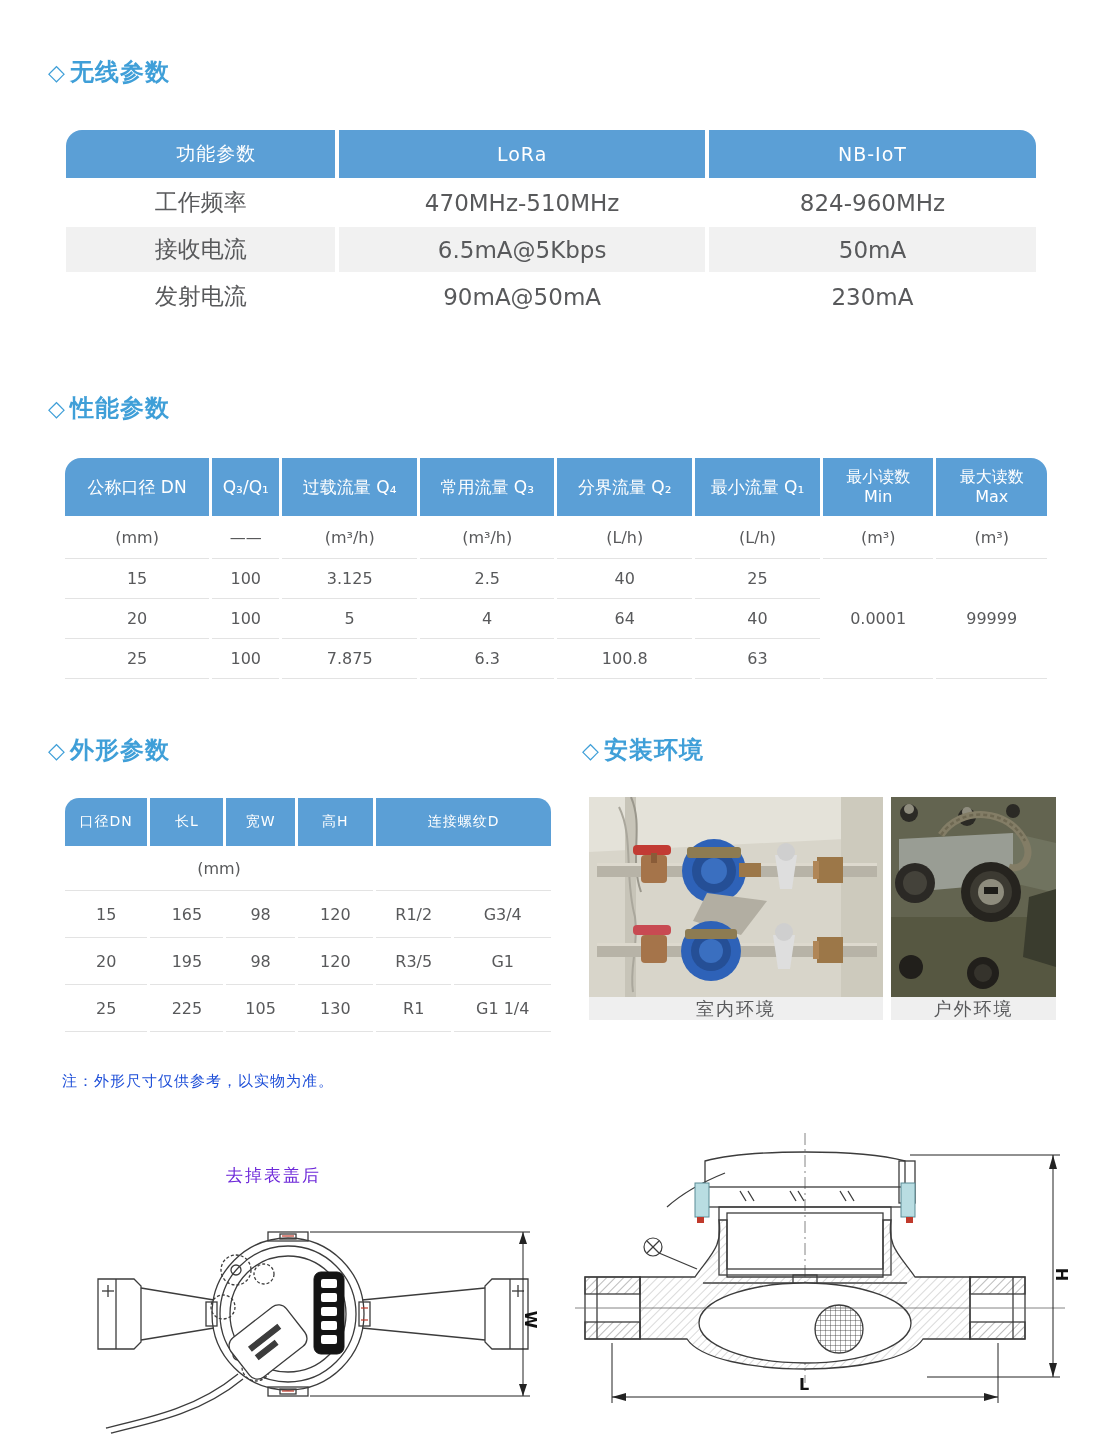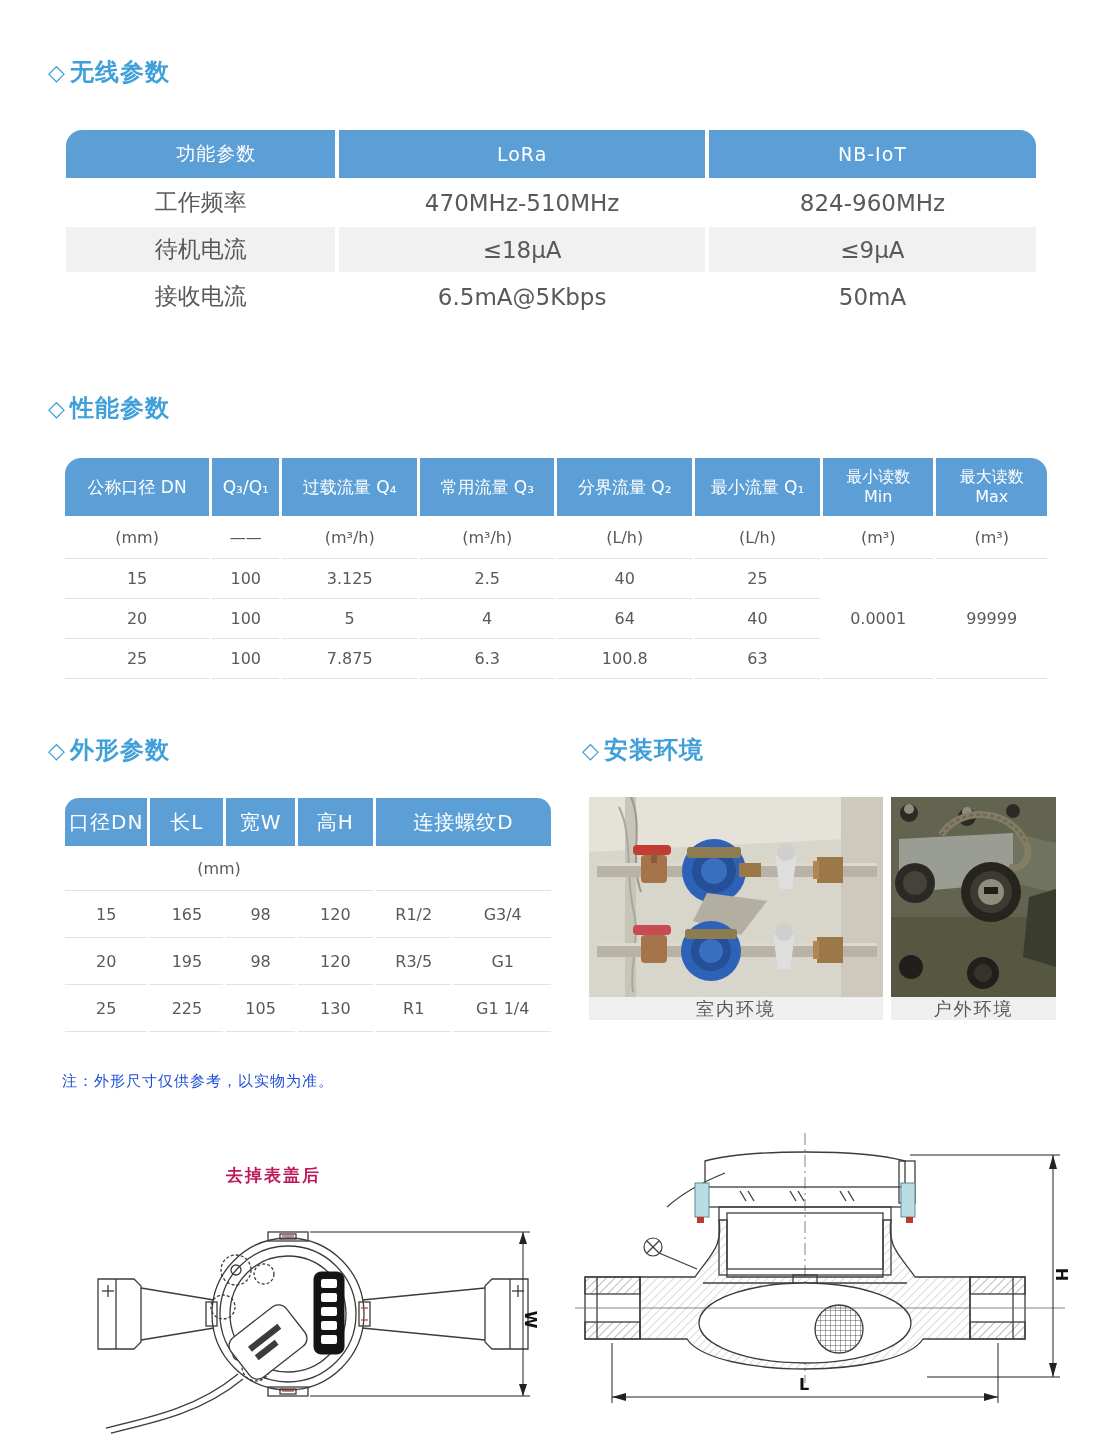--- a/index.html
+++ b/index.html
@@ -32,39 +32,39 @@
   .t2 th{height:56px;font-size:17px;letter-spacing:0;}
   .t2 th .l{display:block;line-height:1.25;font-size:16px;}
   .t2 th:first-child{border-top-left-radius:16px;}
   .t2 th:last-child{border-top-right-radius:16px;}
   .t2 td{font-size:16px;border-bottom:1px solid #E3E3E3;}
   .t2 td.unit{height:40px;}
   .t2 td.v{height:37px;}
   .t2 td.merged{vertical-align:middle;}
   
   .t3{position:absolute;left:62px;top:798px;width:492px;border-spacing:3px 0;}
-  .t3 th{height:46px;font-size:20px;}
+  .t3 th{height:46px;font-size:14px;}
   .t3 th:first-child{border-top-left-radius:14px;}
   .t3 th:last-child{border-top-right-radius:14px;}
   .t3 td{font-size:16px;border-bottom:1px solid #E3E3E3;}
   .t3 td.unit{height:42px;}
   .t3 td.v{height:44px;}
   
   .photo{position:absolute;top:797px;}
   .photo .img{display:block;}
   .photo .caption{
     height:23px;background:#EFEFEF;display:flex;align-items:center;justify-content:center;
     font-size:18px;color:#58595B;letter-spacing:2px;
   }
   
   .note{position:absolute;left:62px;top:1072px;font-size:15px;color:#1d4ed8;letter-spacing:1px;}
   
   .fig{position:absolute;}
   .fig svg{display:block;}
-  .fig-label{position:absolute;font-size:17px;font-weight:700;color:#be185d;letter-spacing:2px;}
+  .fig-label{position:absolute;font-size:17px;font-weight:400;color:#6d28d9;letter-spacing:2px;}
   .dim-label{position:absolute;font-size:16px;font-weight:700;color:#111;}
   .rot90{transform:rotate(90deg);transform-origin:center center;}
 </style>
 </head>
 <body>
 
 <div class="page">
 
   <div class="sec-title" style="left:48px;top:56px;">
     <span class="diamond">◇</span>
@@ -84,28 +84,28 @@
         <th>NB-IoT</th>
       </tr>
     </thead>
     <tbody>
       <tr>
         <td>工作频率</td>
         <td>470MHz-510MHz</td>
         <td>824-960MHz</td>
       </tr>
       <tr>
-        <td>待机电流</td>
-        <td>≤18μA</td>
-        <td>≤9μA</td>
-      </tr>
-      <tr>
         <td>接收电流</td>
         <td>6.5mA@5Kbps</td>
         <td>50mA</td>
+      </tr>
+      <tr>
+        <td>发射电流</td>
+        <td>90mA@50mA</td>
+        <td>230mA</td>
       </tr>
     </tbody>
   </table>
 
   <div class="sec-title" style="left:48px;top:392px;">
     <span class="diamond">◇</span>
     <span>性能参数</span>
   </div>
 
   <table class="t2">

